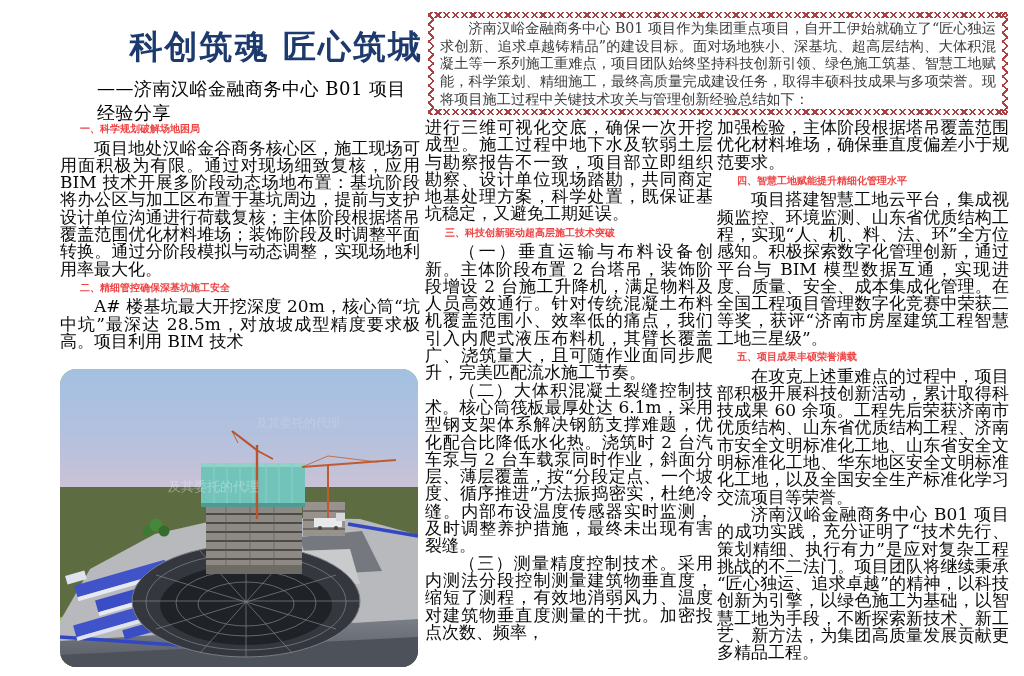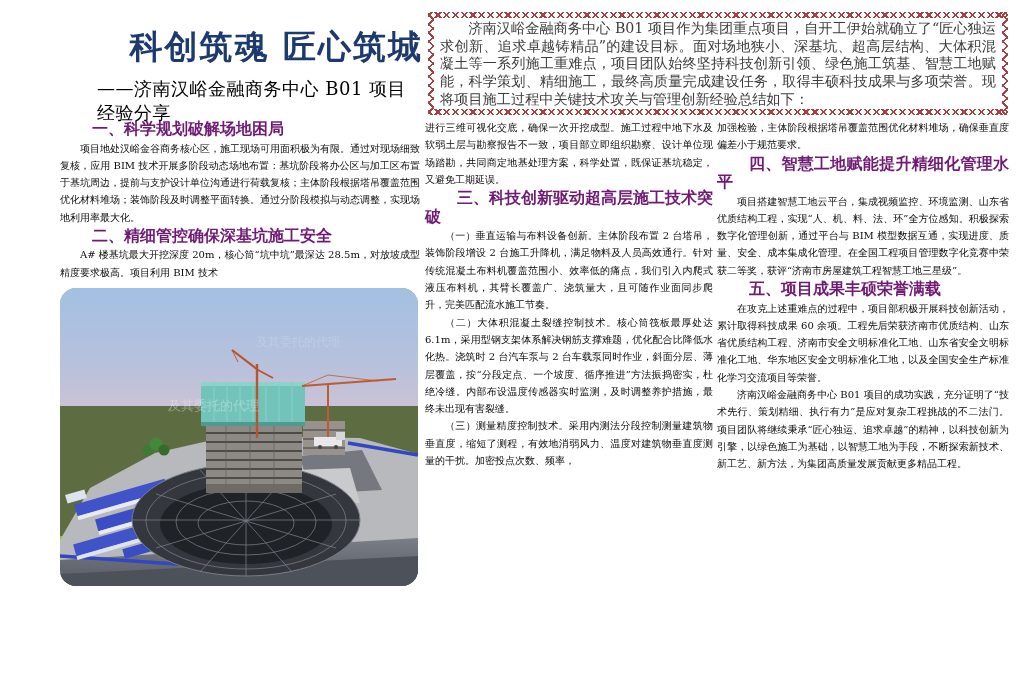--- a/index.html
+++ b/index.html
@@ -31,30 +31,30 @@
   .intro-text {
     position:absolute; left:12px; right:12px; top:8px;
     font-size:14.2px; line-height:17.7px; color:#3c3c3c;
     text-align:justify; text-indent:2em;
   }
   
   .col { position:absolute; top:119px; }
   .col-1 { left:60px;  width:360px; }
   .col-2 { left:425px; width:288px; }
   .col-3 { left:717px; width:292px; }
-  .para { font-size:10px; line-height:17.3px; text-align:justify; text-indent:2em; }
+  .para { font-size:17px; line-height:17.3px; text-align:justify; text-indent:2em; }
   .para-cont { text-indent:0; }
   .hd {
     font-family:"Liberation Sans","DejaVu Sans",sans-serif;
-    font-size:16px; font-weight:bold; color:#701a75; line-height:18.5px;
+    font-size:10px; font-weight:bold; color:#ef4444; line-height:18.5px;
     text-indent:2em; text-align:justify; margin:1px 0 1px 0;
   }
   
   .figure {
-    margin-top:7px; width:358px; height:298px; border-radius:16px; overflow:hidden;
+    margin-top:19px; width:358px; height:298px; border-radius:16px; overflow:hidden;
     background:#84cc16;
   }
   .figure svg { display:block; }
 </style>
 </head>
 <body>
 
 <div class="page">
 
   <div class="masthead">

